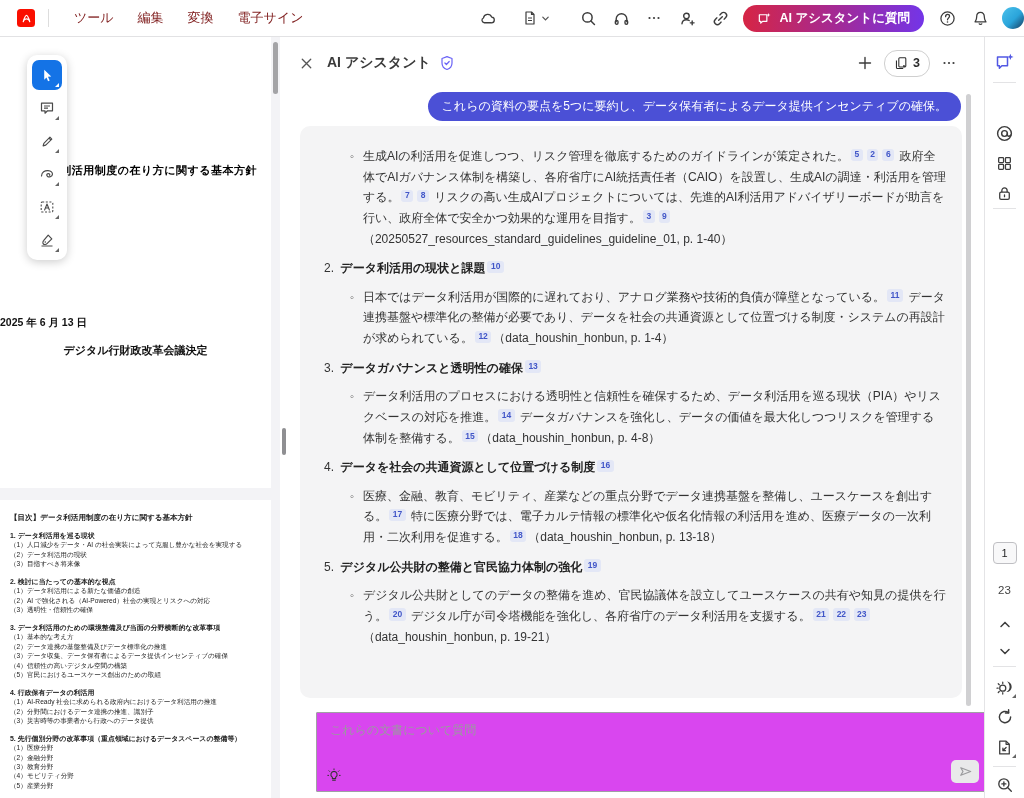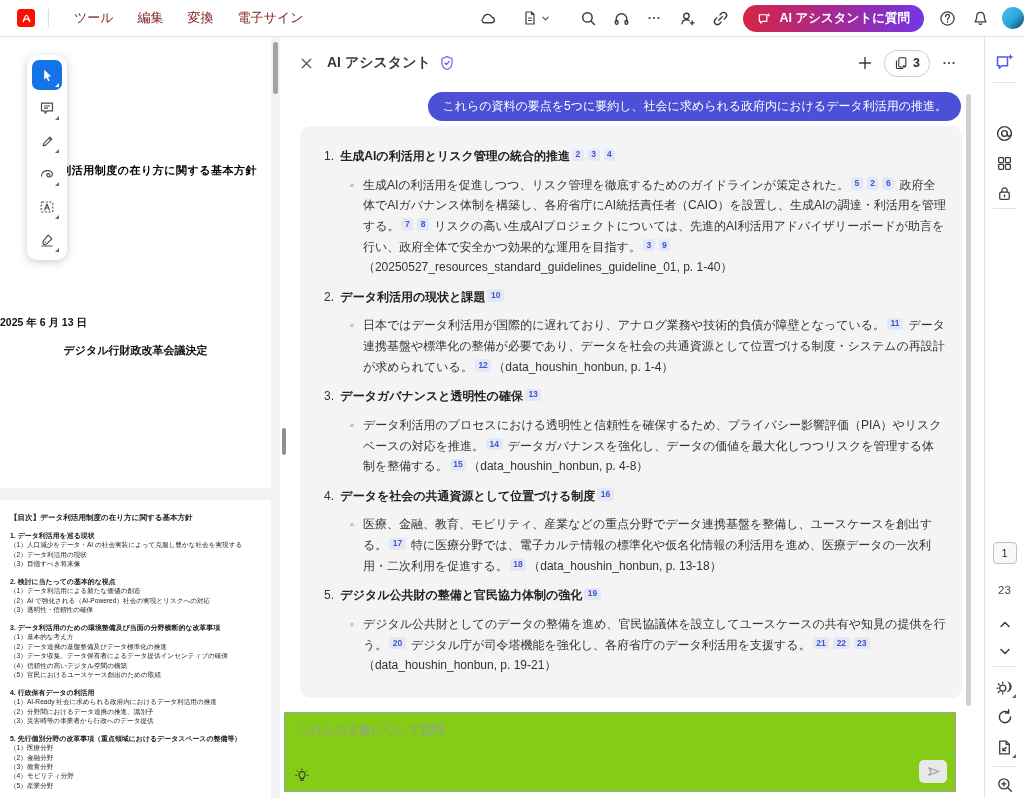--- a/index.html
+++ b/index.html
@@ -52,22 +52,22 @@
     padding:11px 16px;box-sizing:border-box;font-size:12px;color:#333;line-height:1.72;overflow:hidden}
   .cite{display:inline-block;background:#e3e7f6;color:#4156c8;font-size:8.5px;font-weight:700;line-height:1.35;
     padding:.5px 3.5px;border-radius:3px;margin:0 2px;vertical-align:3px;cursor:pointer}
   .resp strong{color:#222;font-weight:700}
   .resp-item{margin:9px 0 0 8px}
   .resp-num{margin-right:3px}
   .resp-body{display:flex;gap:9px;margin:8px 0 0 26px}
   .resp-body .mark{flex:0 0 auto;color:#555;font-size:11px;line-height:20px}
   .resp-body .txt{flex:1}
   .chat-sb{position:absolute;top:58px;right:14px;width:5px;height:612px;background:#d0d0d2;border-radius:3px}
-  .inputbox{position:absolute;left:4px;bottom:6px;width:672px;height:80px;border:1.5px solid #a0a0a4;border-radius:1px;
-    box-sizing:border-box;background:#84cc16}
+  .inputbox{position:absolute;left:36px;bottom:6px;width:672px;height:80px;border:1.5px solid #a0a0a4;border-radius:1px;
+    box-sizing:border-box;background:#d946ef}
   .inputbox textarea{position:absolute;top:7px;left:11px;right:11px;height:36px;border:0;outline:0;resize:none;
     font-family:inherit;font-size:12px;color:#222;background:transparent}
   .inputbox textarea::placeholder{color:#9a9a9e}
   .bulb{position:absolute;left:9px;bottom:7px;color:#333;cursor:pointer}
   .send{position:absolute;right:8px;bottom:8px;width:28px;height:23px;background:#e9e9ea;border-radius:5px;
     color:#9b9b9e;display:flex;align-items:center;justify-content:center;cursor:default}
   
   .rail{position:absolute;top:36px;right:0;width:39px;bottom:0;background:#fff;border-left:1px solid #e4e4e6;z-index:20}
   .rail .r-ic{position:absolute;left:50%;transform:translateX(-50%);width:26px;height:26px;display:flex;
     align-items:center;justify-content:center;color:#3c3c3c;cursor:pointer}
@@ -289,43 +289,42 @@
       <span>
         <svg width="16" height="16" viewBox="0 0 16 16" fill="currentColor">
             <circle cx="3.5" cy="8" r="1.1"></circle>
             <circle cx="8" cy="8" r="1.1"></circle>
             <circle cx="12.5" cy="8" r="1.1"></circle>
           </svg>
       </span>
     </span>
   </div>
 
-  <div class="bubble">これらの資料の要点を5つに要約し、社会に求められる政府内におけるデータ利活用の推進。</div>
+  <div class="bubble">これらの資料の要点を5つに要約し、データ保有者によるデータ提供インセンティブの確保。</div>
 
   <div class="resp">
     <div id="resp-items">
         <div class="resp-item">
-          <div class="resp-head"><span class="resp-num">1. </span><strong>生成AIの利活用とリスク管理の統合的推進</strong><span class="cite">2</span><span class="cite">3</span><span class="cite">4</span></div>
           <div class="resp-body">
             <span class="mark">◦</span>
             <div class="txt"><span>生成AIの利活用を促進しつつ、リスク管理を徹底するためのガイドラインが策定された。</span><span class="cite">5</span><span class="cite">2</span><span class="cite">6</span><span> 政府全体でAIガバナンス体制を構築し、各府省庁にAI統括責任者（CAIO）を設置し、生成AIの調達・利活用を管理する。</span><span class="cite">7</span><span class="cite">8</span><span> リスクの高い生成AIプロジェクトについては、先進的AI利活用アドバイザリーボードが助言を行い、政府全体で安全かつ効果的な運用を目指す。</span><span class="cite">3</span><span class="cite">9</span><span>（20250527_resources_standard_guidelines_guideline_01, p. 1-40）</span></div>
           </div>
         </div>
         <div class="resp-item">
           <div class="resp-head"><span class="resp-num">2. </span><strong>データ利活用の現状と課題</strong><span class="cite">10</span></div>
           <div class="resp-body">
             <span class="mark">◦</span>
             <div class="txt"><span>日本ではデータ利活用が国際的に遅れており、アナログ業務や技術的負債が障壁となっている。</span><span class="cite">11</span><span> データ連携基盤や標準化の整備が必要であり、データを社会の共通資源として位置づける制度・システムの再設計が求められている。</span><span class="cite">12</span><span>（data_houshin_honbun, p. 1-4）</span></div>
           </div>
         </div>
         <div class="resp-item">
           <div class="resp-head"><span class="resp-num">3. </span><strong>データガバナンスと透明性の確保</strong><span class="cite">13</span></div>
           <div class="resp-body">
             <span class="mark">◦</span>
-            <div class="txt"><span>データ利活用のプロセスにおける透明性と信頼性を確保するため、プライバシー影響評価（PIA）やリスクベースの対応を推進。</span><span class="cite">14</span><span> データガバナンスを強化し、データの価値を最大化しつつリスクを管理する体制を整備する。</span><span class="cite">15</span><span>（data_houshin_honbun, p. 4-8）</span></div>
+            <div class="txt"><span>データ利活用のプロセスにおける透明性と信頼性を確保するため、データ利活用を巡る現状（PIA）やリスクベースの対応を推進。</span><span class="cite">14</span><span> データガバナンスを強化し、データの価値を最大化しつつリスクを管理する体制を整備する。</span><span class="cite">15</span><span>（data_houshin_honbun, p. 4-8）</span></div>
           </div>
         </div>
         <div class="resp-item">
           <div class="resp-head"><span class="resp-num">4. </span><strong>データを社会の共通資源として位置づける制度</strong><span class="cite">16</span></div>
           <div class="resp-body">
             <span class="mark">◦</span>
             <div class="txt"><span>医療、金融、教育、モビリティ、産業などの重点分野でデータ連携基盤を整備し、ユースケースを創出する。</span><span class="cite">17</span><span> 特に医療分野では、電子カルテ情報の標準化や仮名化情報の利活用を進め、医療データの一次利用・二次利用を促進する。</span><span class="cite">18</span><span>（data_houshin_honbun, p. 13-18）</span></div>
           </div>
         </div>
         <div class="resp-item">

